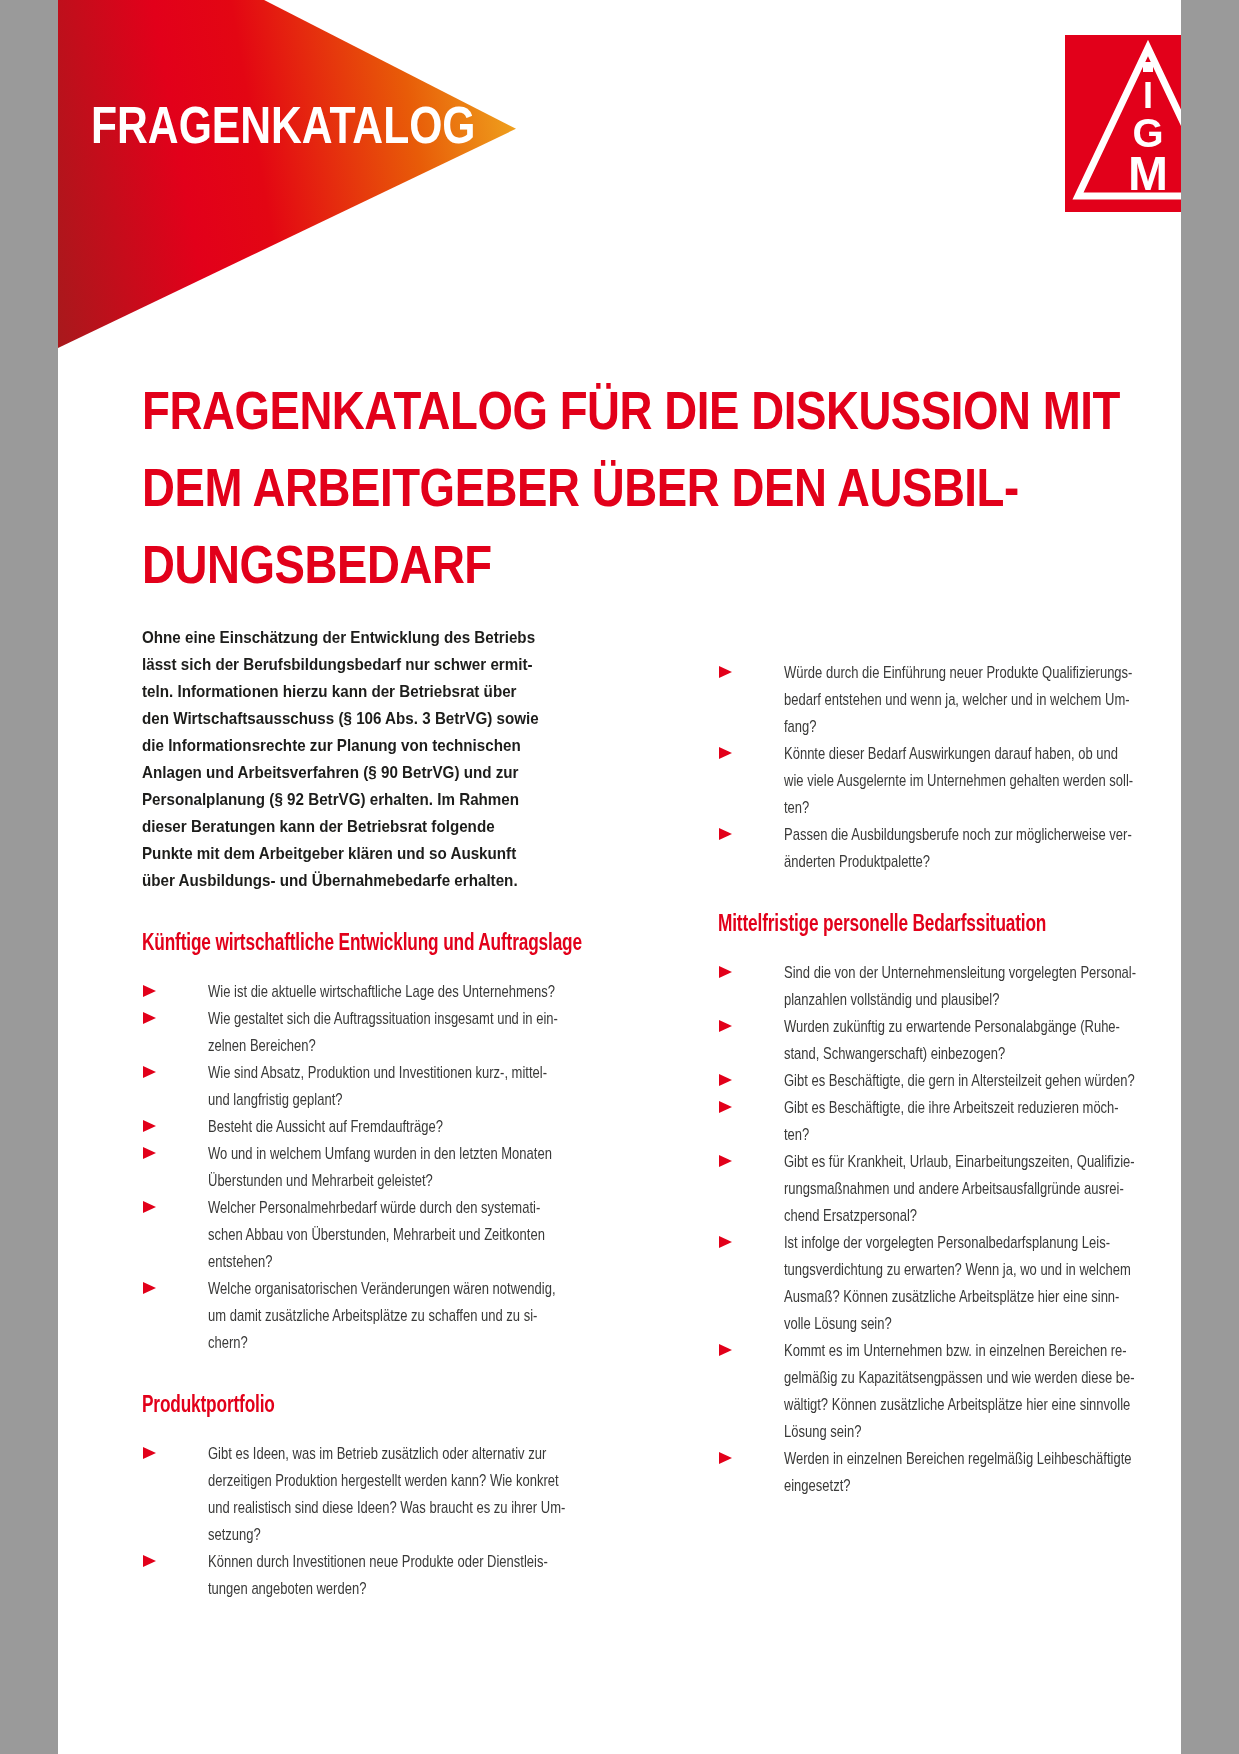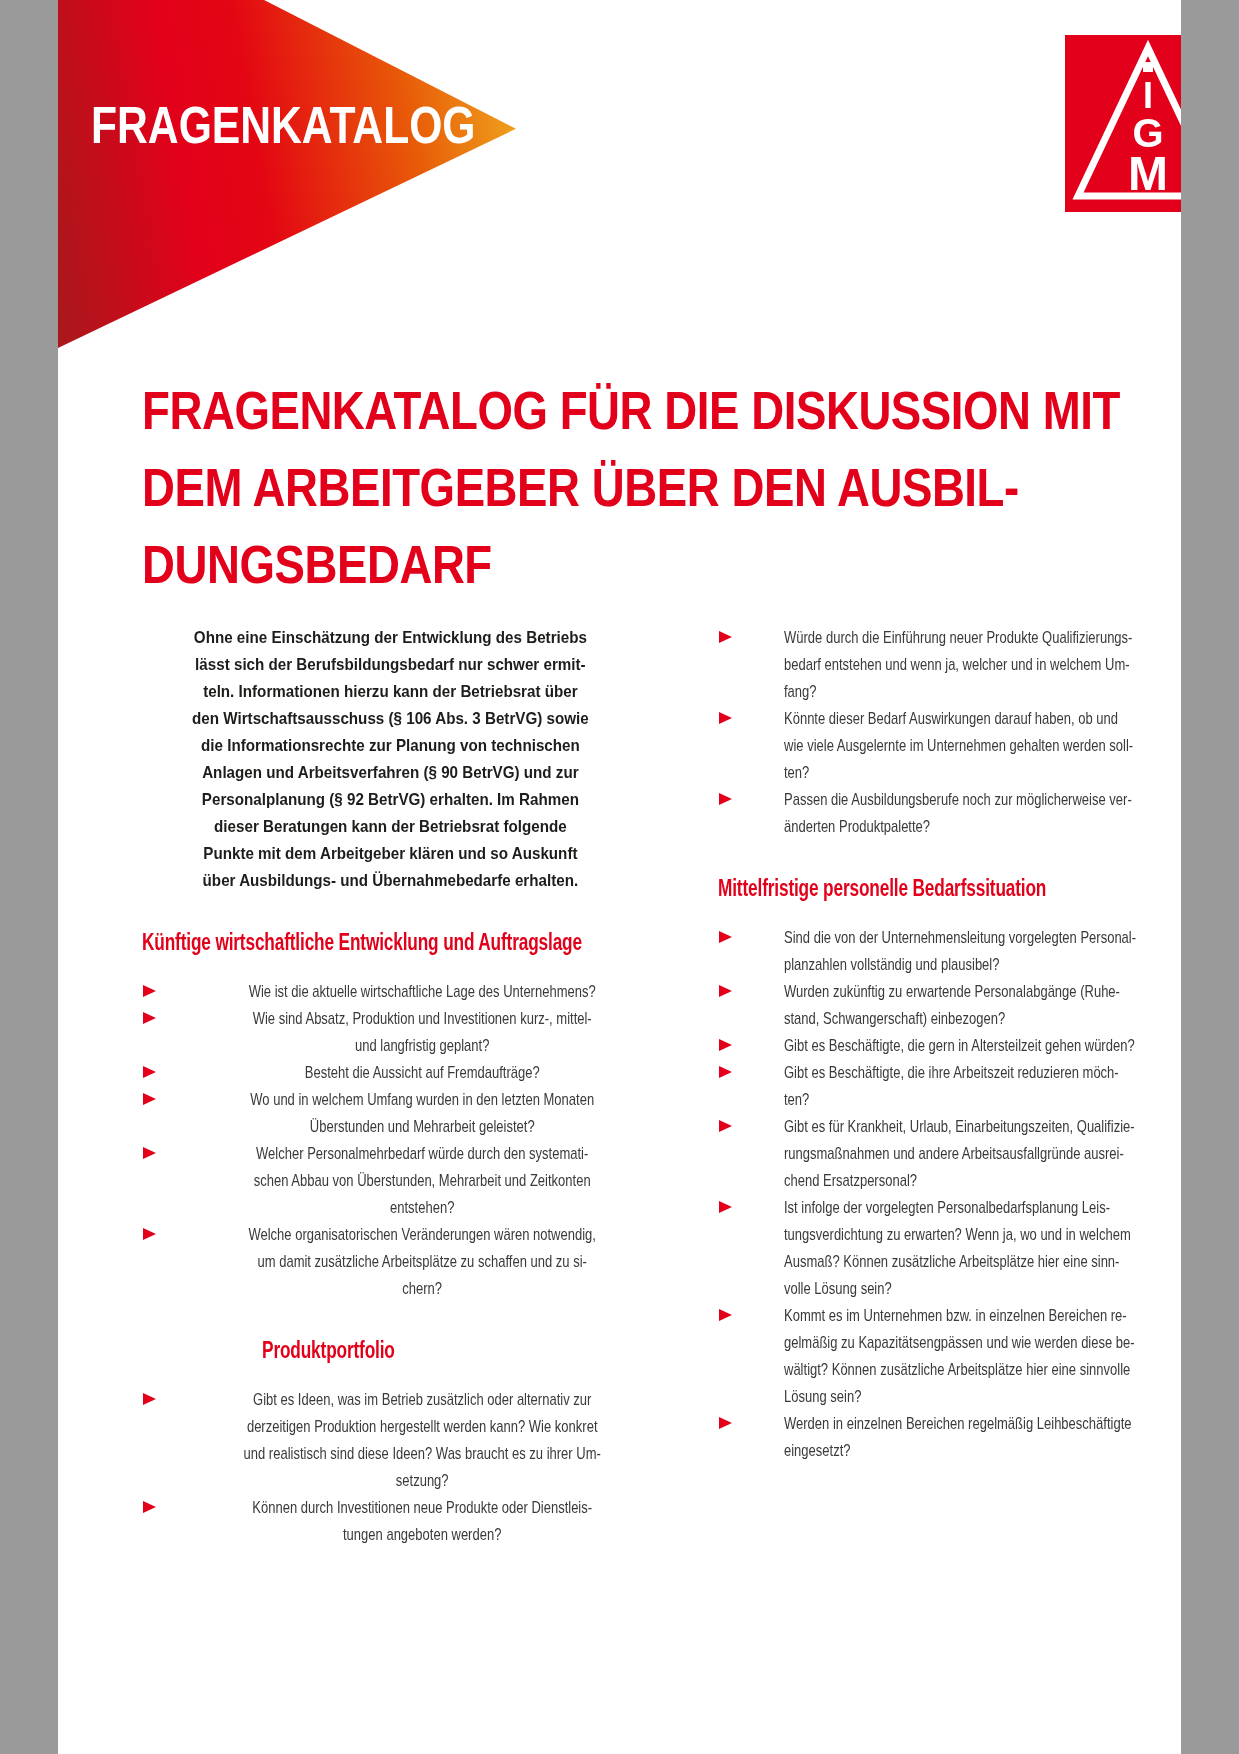--- a/index.html
+++ b/index.html
@@ -31,22 +31,22 @@
   .logo{position:absolute;left:1007px;top:35px;width:166px;height:177px;}
   
   .doc-title{
     position:absolute;left:84px;top:336px;width:1200px;
     color:var(--brand-red);font-size:53px;line-height:77px;font-weight:bold;
     letter-spacing:-0.5px;white-space:pre-line;
     transform:scaleX(0.86);transform-origin:left top;
   }
   
   .col{position:absolute;top:624px;color:var(--body-text);}
-  .col-left{left:84px;width:497px;text-align:center;}
-  .col-right{left:660px;width:489px;}
+  .col-left{left:84px;width:497px;}
+  .col-right{left:660px;width:489px;margin-top:35px;}
   .intro{
     margin:0;color:var(--intro-text);font-weight:bold;
     font-size:16.5px;line-height:27px;white-space:pre-line;
     width:540px;transform:scaleX(0.92);transform-origin:left top;
   }
   .section-heading{
     margin:32px 0 20px 0;color:var(--brand-red);font-weight:bold;
     font-size:23px;line-height:32px;letter-spacing:-0.2px;white-space:nowrap;
     transform:scaleX(0.75);transform-origin:left top;
   }
@@ -96,20 +96,25 @@
 über Ausbildungs- und Übernahmebedarfe erhalten.</p>
 
     <h2 class="section-heading">Künftige wirtschaftliche Entwicklung und Auftragslage</h2>
     <div class="q-list">
 
         <div class="q-item">
           <span class="bullet"></span>
           <p class="q-text">Wie ist die aktuelle wirtschaftliche Lage des Unternehmens?</p>
         </div>
 
+        <div class="q-item">
+          <span class="bullet"></span>
+          <p class="q-text">Wie gestaltet sich die Auftragssituation insgesamt und in ein-
+zelnen Bereichen?</p>
+        </div>
 
         <div class="q-item">
           <span class="bullet"></span>
           <p class="q-text">Wie sind Absatz, Produktion und Investitionen kurz-, mittel-
 und langfristig geplant?</p>
         </div>
 
         <div class="q-item">
           <span class="bullet"></span>
           <p class="q-text">Besteht die Aussicht auf Fremdaufträge?</p>

